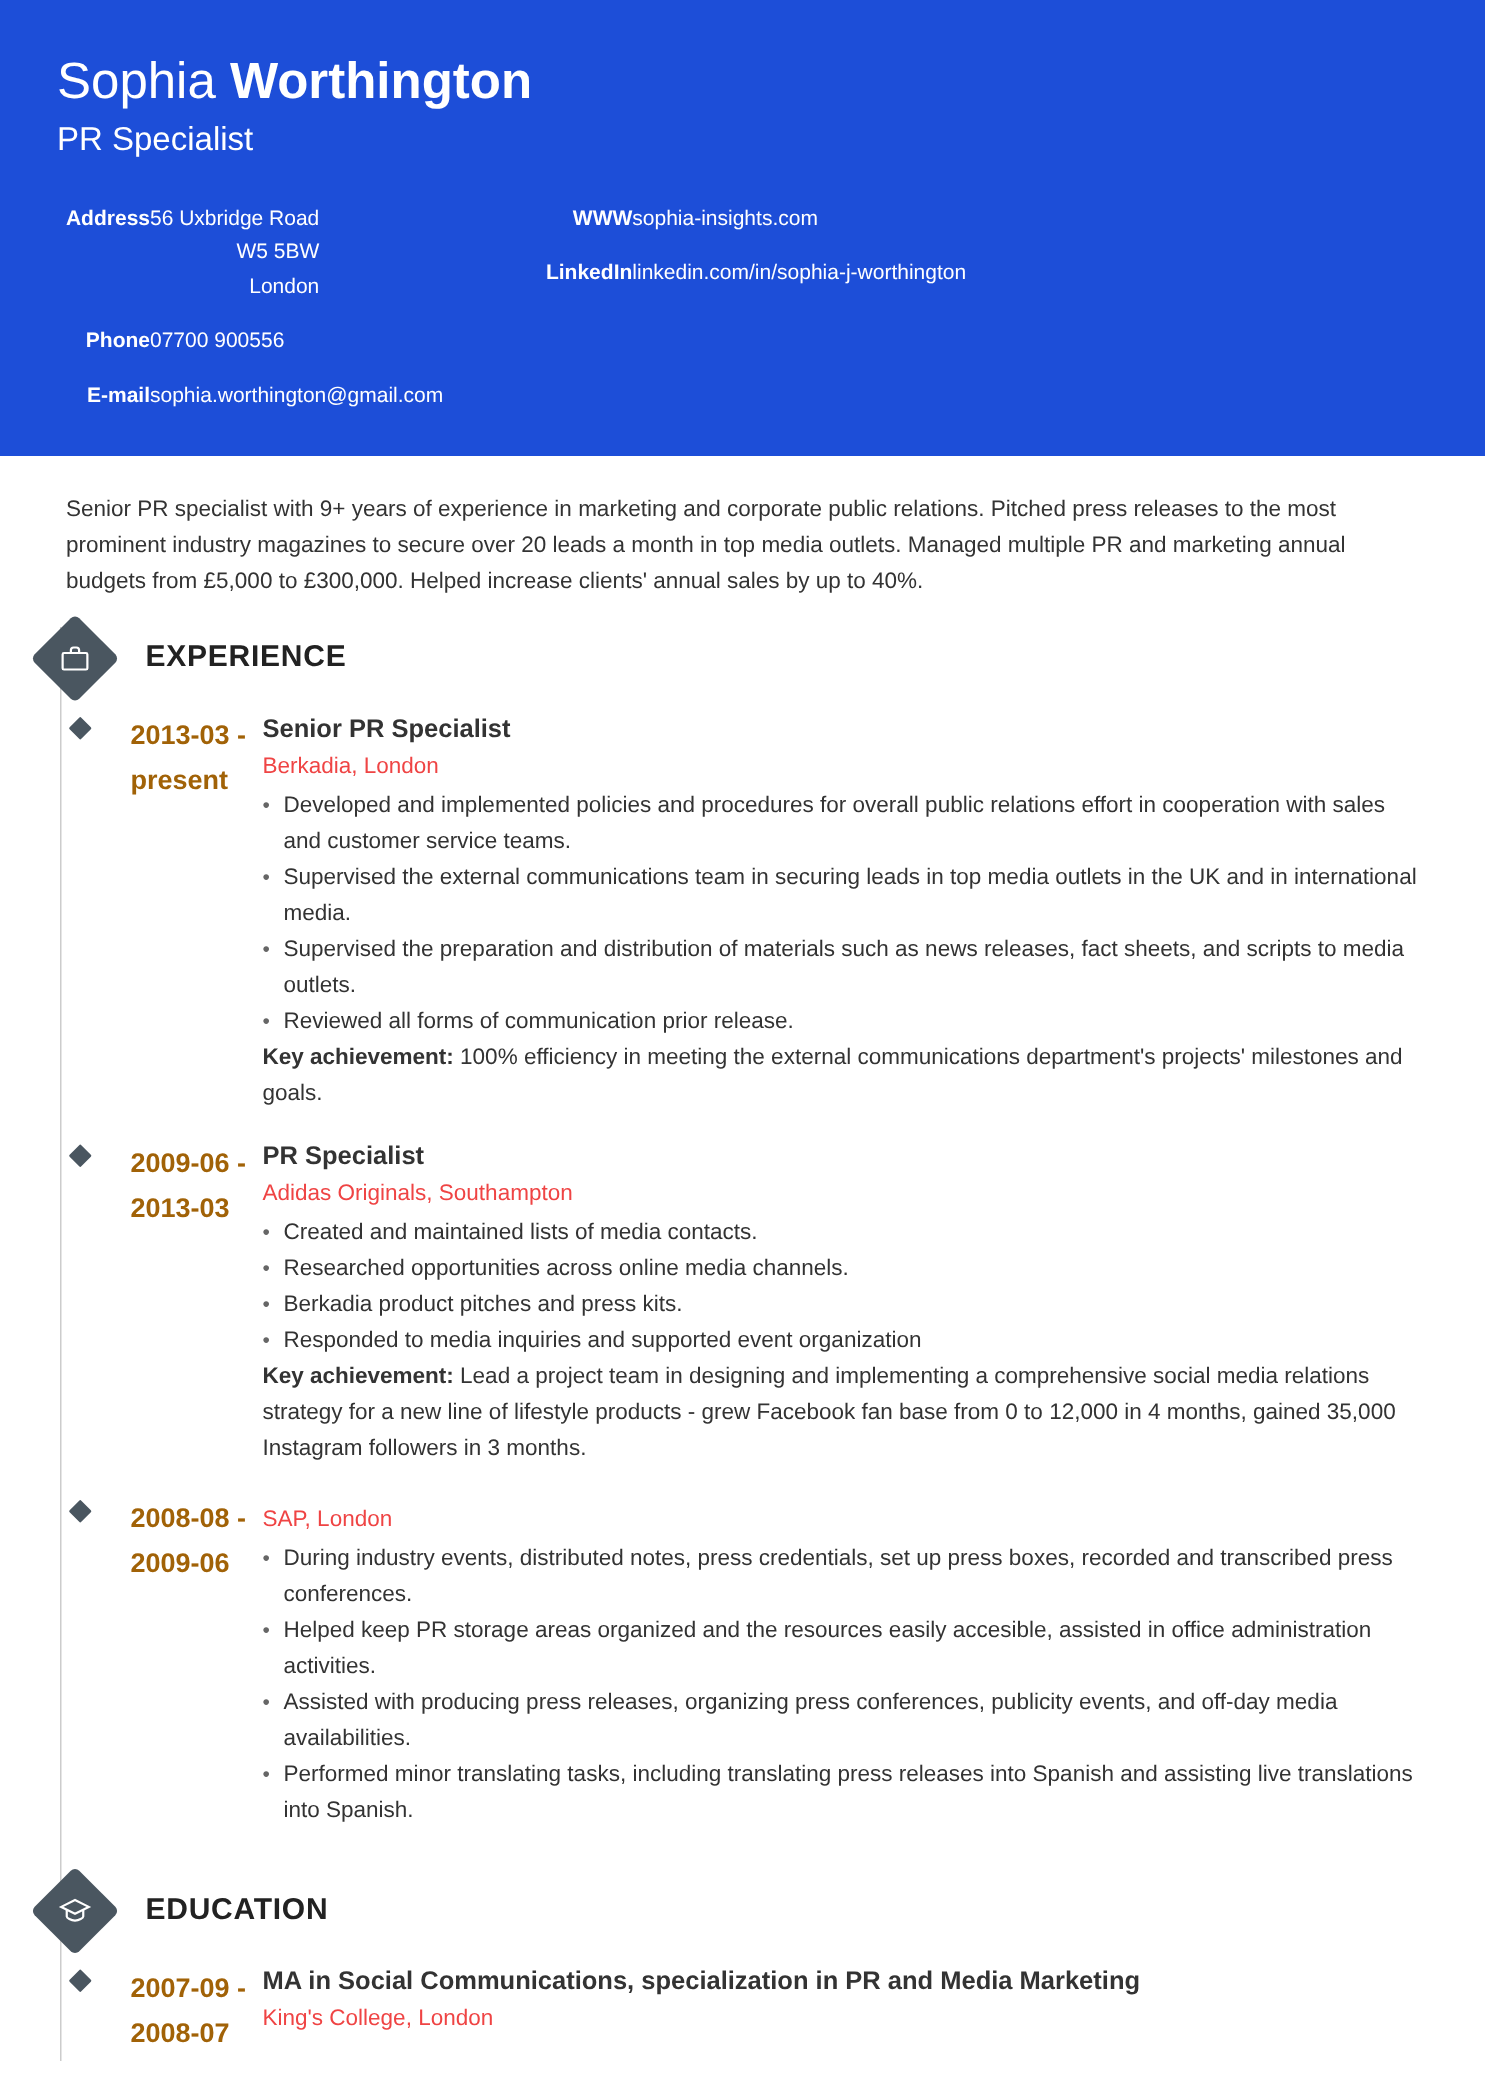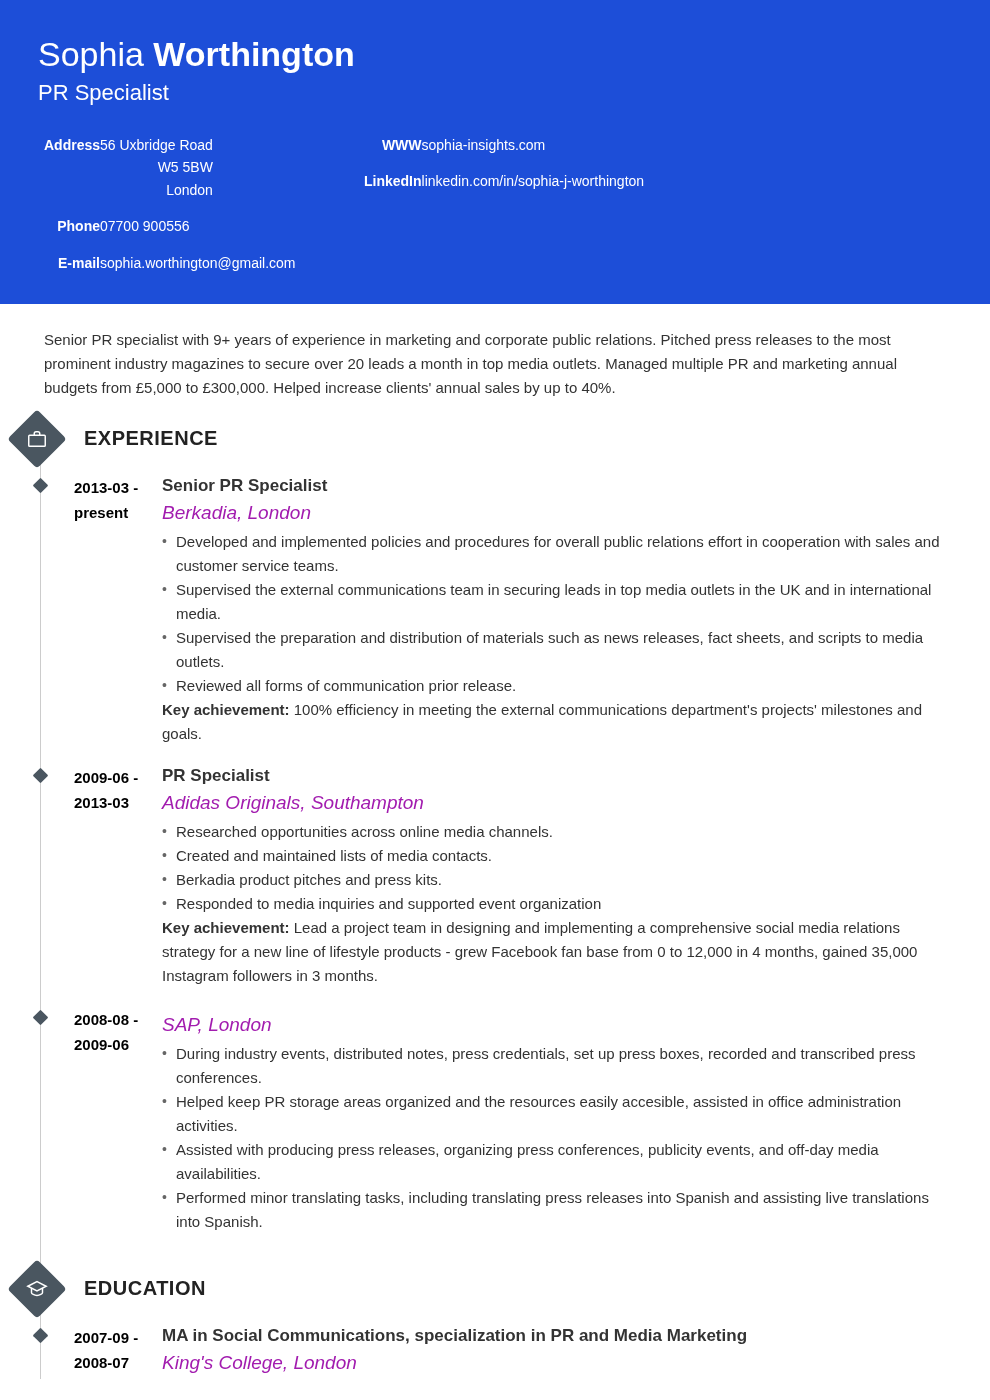--- a/index.html
+++ b/index.html
@@ -94,21 +94,21 @@
   .section-title {
     font-size: 20px;
     font-weight: 800;
     letter-spacing: 0.5px;
     color: #222;
     margin-left: 26px;
   }
   .timeline {
     position: relative;
     margin-left: -4px;
-    padding-left: 0;
+    padding-left: 13px;
   }
   .vline {
     position: absolute;
     left: 0px;
     top: 0;
     bottom: 0;
     width: 1px;
     background: #ccc;
   }
   .entry {
@@ -123,38 +123,37 @@
     width: 11px;
     height: 11px;
     background: #4a5660;
     transform: rotate(45deg);
     border-radius: 1px;
   }
   .entry-date {
     width: 88px;
     flex-shrink: 0;
     margin-left: 34px;
-    font-size: 15px;
+    font-size: 18px;
     font-weight: 700;
-    color: #000000;
+    color: #a16207;
     line-height: 1.65;
   }
   .entry-body {
     flex: 1;
     margin-left: 0px;
   }
   .job-title {
     font-size: 17px;
     font-weight: 700;
     color: #333;
   }
   .job-company {
-    font-size: 19px;
-    font-style: italic;
-    color: #a21caf;
+    font-size: 15px;
+    color: #ef4444;
     margin-top: 6px;
   }
   .bullets {
     list-style: none;
     margin-top: 6px;
   }
   .bullets li {
     position: relative;
     padding-left: 14px;
     font-size: 15px;
@@ -251,22 +250,22 @@
       </div>
     </div>
 
     <div class="entry">
       <div class="diamond-small"></div>
       <div class="entry-date">2009-06 - 2013-03</div>
       <div class="entry-body">
         <div class="job-title">PR Specialist</div>
         <div class="job-company">Adidas Originals, Southampton</div>
         <ul class="bullets">
+          <li>Created and maintained lists of media contacts.</li>
           <li>Researched opportunities across online media channels.</li>
-          <li>Created and maintained lists of media contacts.</li>
           <li>Berkadia product pitches and press kits.</li>
           <li>Responded to media inquiries and supported event organization</li>
         </ul>
         <div class="key-ach"><span class="kl">Key achievement:</span><span> Lead a project team in designing and implementing a comprehensive social media relations strategy for a new line of lifestyle products - grew Facebook fan base from 0 to 12,000 in 4 months, gained 35,000 Instagram followers in 3 months.</span></div>
       </div>
     </div>
 
     <div class="entry">
       <div class="diamond-small"></div>
       <div class="entry-date">2008-08 - 2009-06</div>

